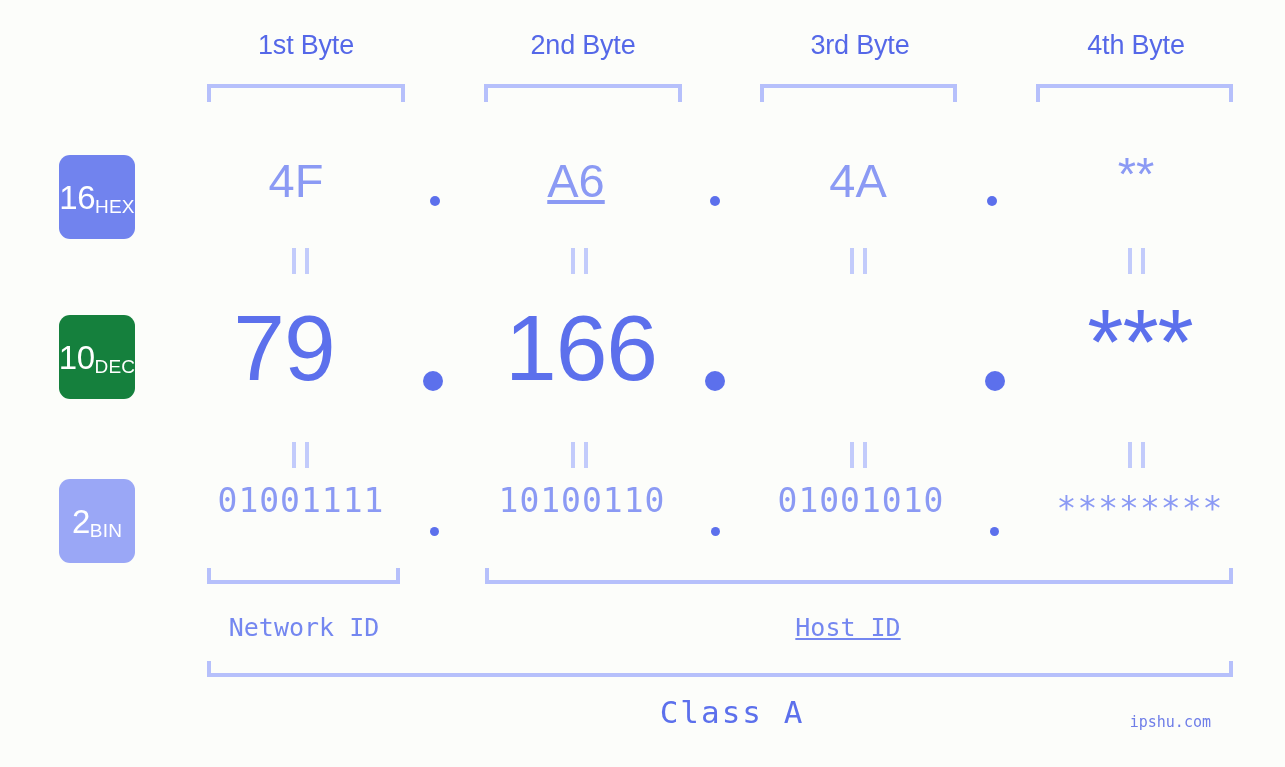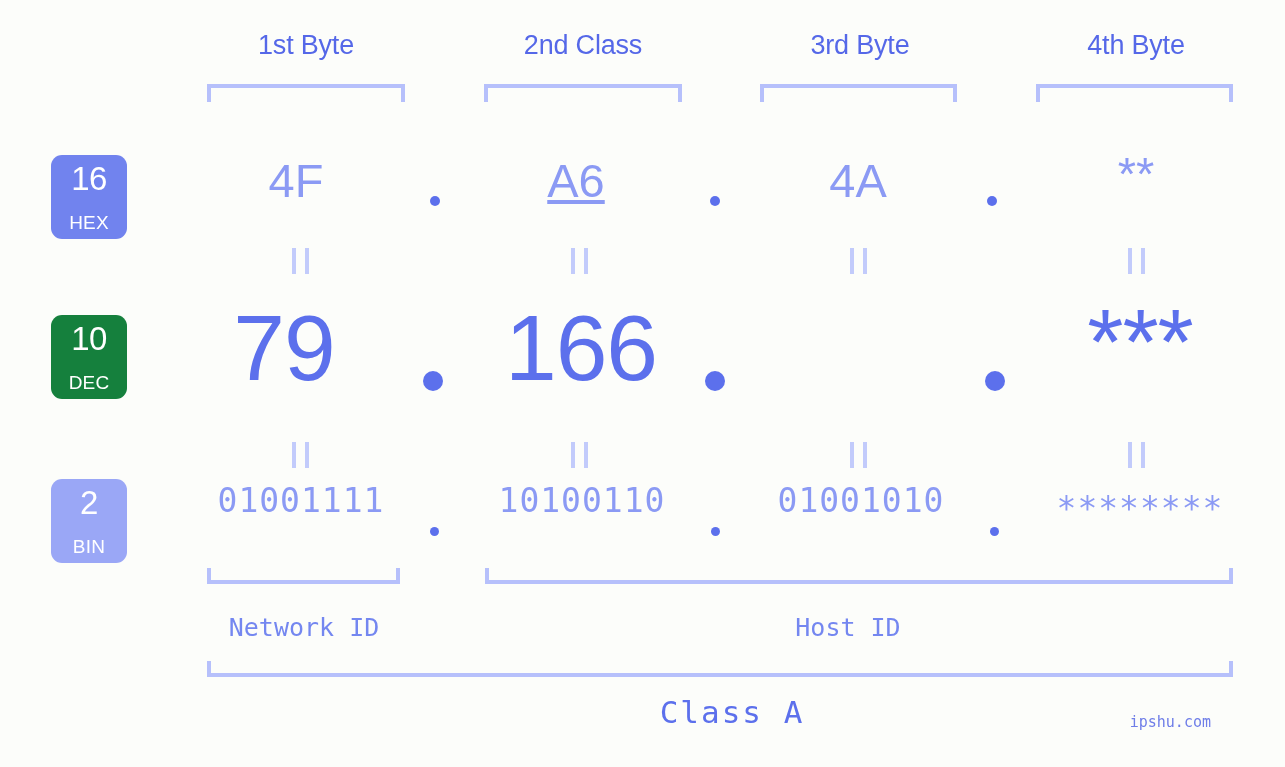--- a/index.html
+++ b/index.html
@@ -46,27 +46,27 @@
     position: absolute;
     height: 16px;
     border-bottom: 4px solid #b6c0fb;
     border-left: 4px solid #b6c0fb;
     border-right: 4px solid #b6c0fb;
   }
 
   
   .badge {
     position: absolute;
-    left: 51px;
+    left: 59px;
     width: 76px;
     height: 84px;
     border-radius: 11px;
     color: #ffffff;
     display: flex;
-    flex-direction: column;
+    flex-direction: row;
     align-items: center;
     justify-content: center;
     line-height: 1;
   }
   .badge .num {
     font-size: 33px;
     font-weight: 400;
     letter-spacing: -0.5px;
   }
   .badge .lbl {
@@ -168,21 +168,21 @@
     color: #6f7ee8;
     font-family: "DejaVu Sans Mono", monospace;
   }
 </style>
 </head>
 <body>
 
 <div class="stage">
 
   <div class="byte-header" style="left:206px;width:200px;">1st Byte</div>
-  <div class="byte-header" style="left:483px;width:200px;">2nd Class</div>
+  <div class="byte-header" style="left:483px;width:200px;">2nd Byte</div>
   <div class="byte-header" style="left:760px;width:200px;">3rd Byte</div>
   <div class="byte-header" style="left:1036px;width:200px;">4th Byte</div>
 
   <div class="bracket-top" style="left:207px;width:198px;"></div>
   <div class="bracket-top" style="left:484px;width:198px;"></div>
   <div class="bracket-top" style="left:760px;width:197px;"></div>
   <div class="bracket-top" style="left:1036px;width:197px;"></div>
 
   <div class="badge badge-hex">
     <span class="num">16</span>
@@ -251,20 +251,20 @@
   <div class="val bin-val" style="left:477px;width:210px;">10100110</div>
   <div class="dot dot-bin" style="left:711px;"></div>
   <div class="val bin-val" style="left:756px;width:210px;">01001010</div>
   <div class="dot dot-bin" style="left:990px;"></div>
   <div class="val bin-val" style="left:1035px;width:210px;top:492px;">********</div>
 
   <div class="bracket-bottom" style="left:207px;width:193px;top:568px;"></div>
   <div class="bracket-bottom" style="left:485px;width:748px;top:568px;"></div>
 
   <div class="section-label" style="left:204px;width:200px;top:613px;">Network ID</div>
-  <div class="section-label" style="left:748px;width:200px;top:613px;">Host ID</div>
+  <div class="section-label" style="left:748px;width:200px;top:613px;text-decoration:underline;">Host ID</div>
 
   <div class="bracket-bottom" style="left:207px;width:1026px;top:661px;"></div>
   <div class="class-label" style="left:620px;width:224px;">Class A</div>
 
   <div class="watermark">ipshu.com</div>
 
 </div>
 
 </body></html>

